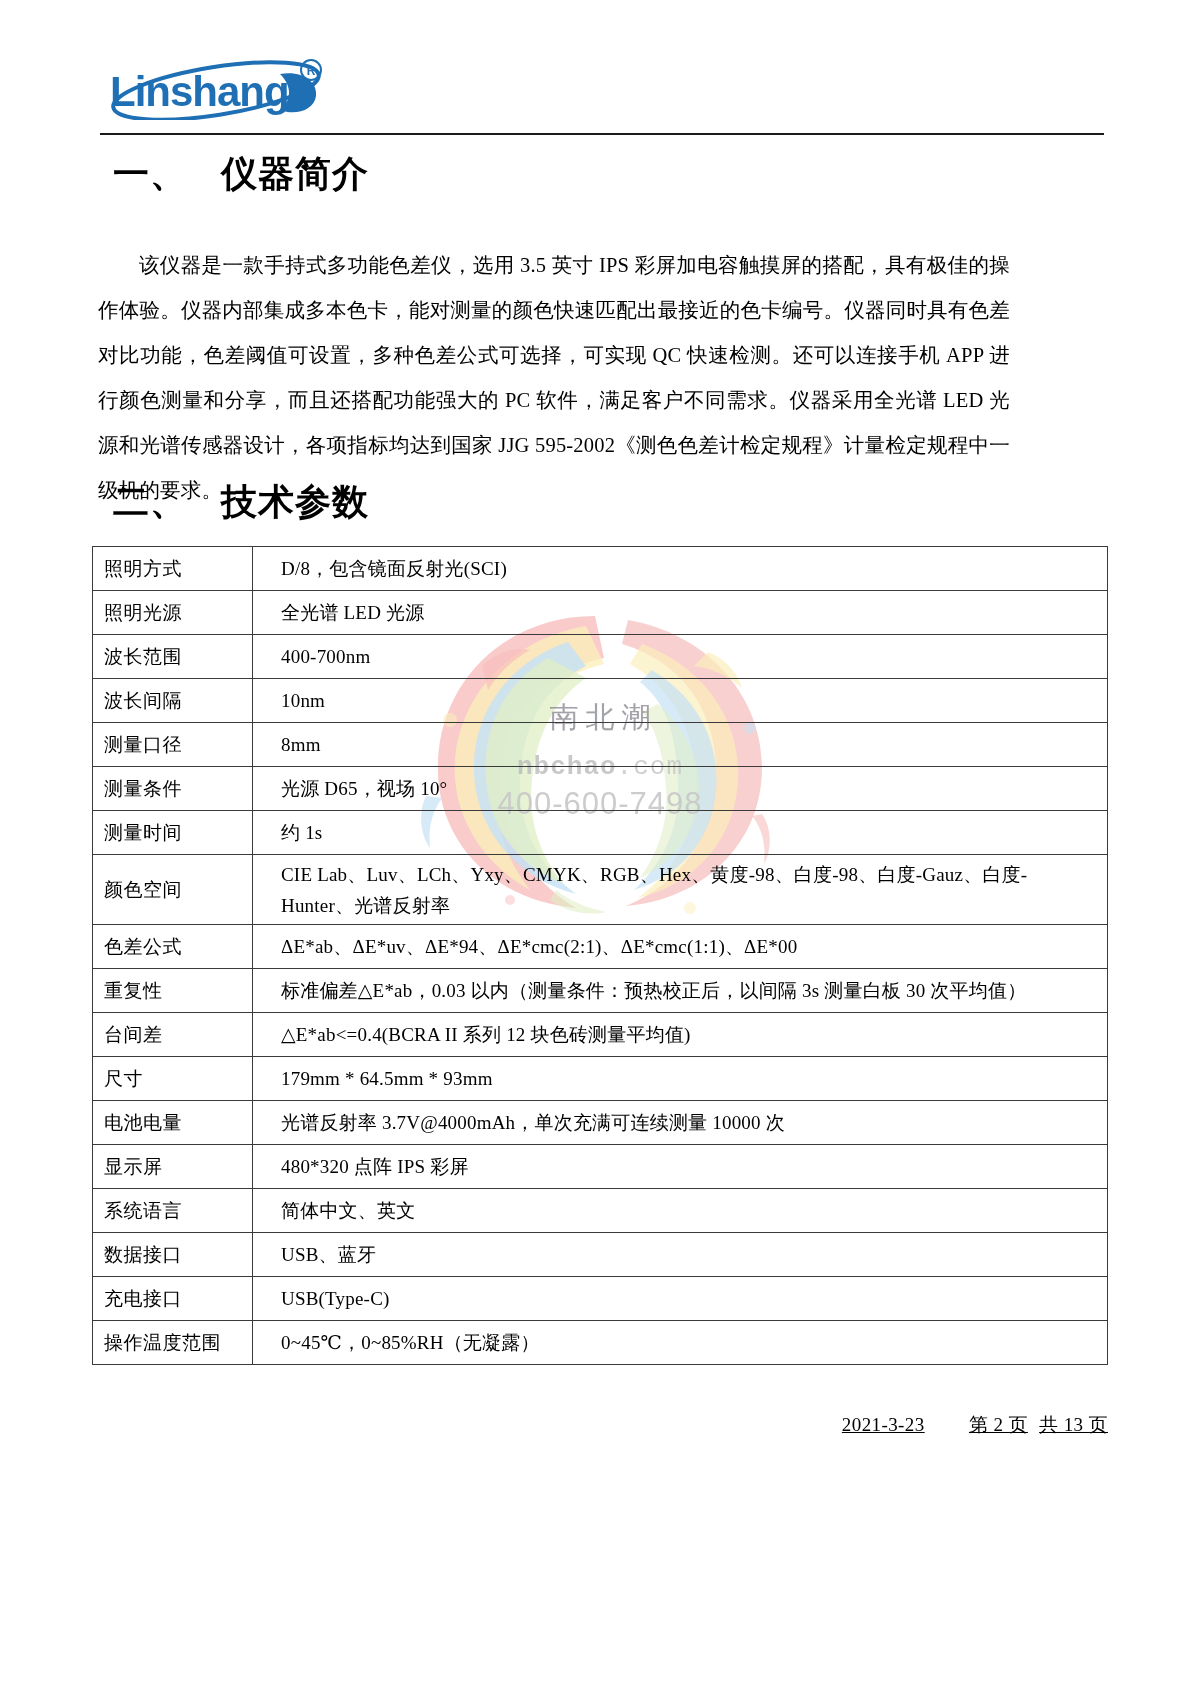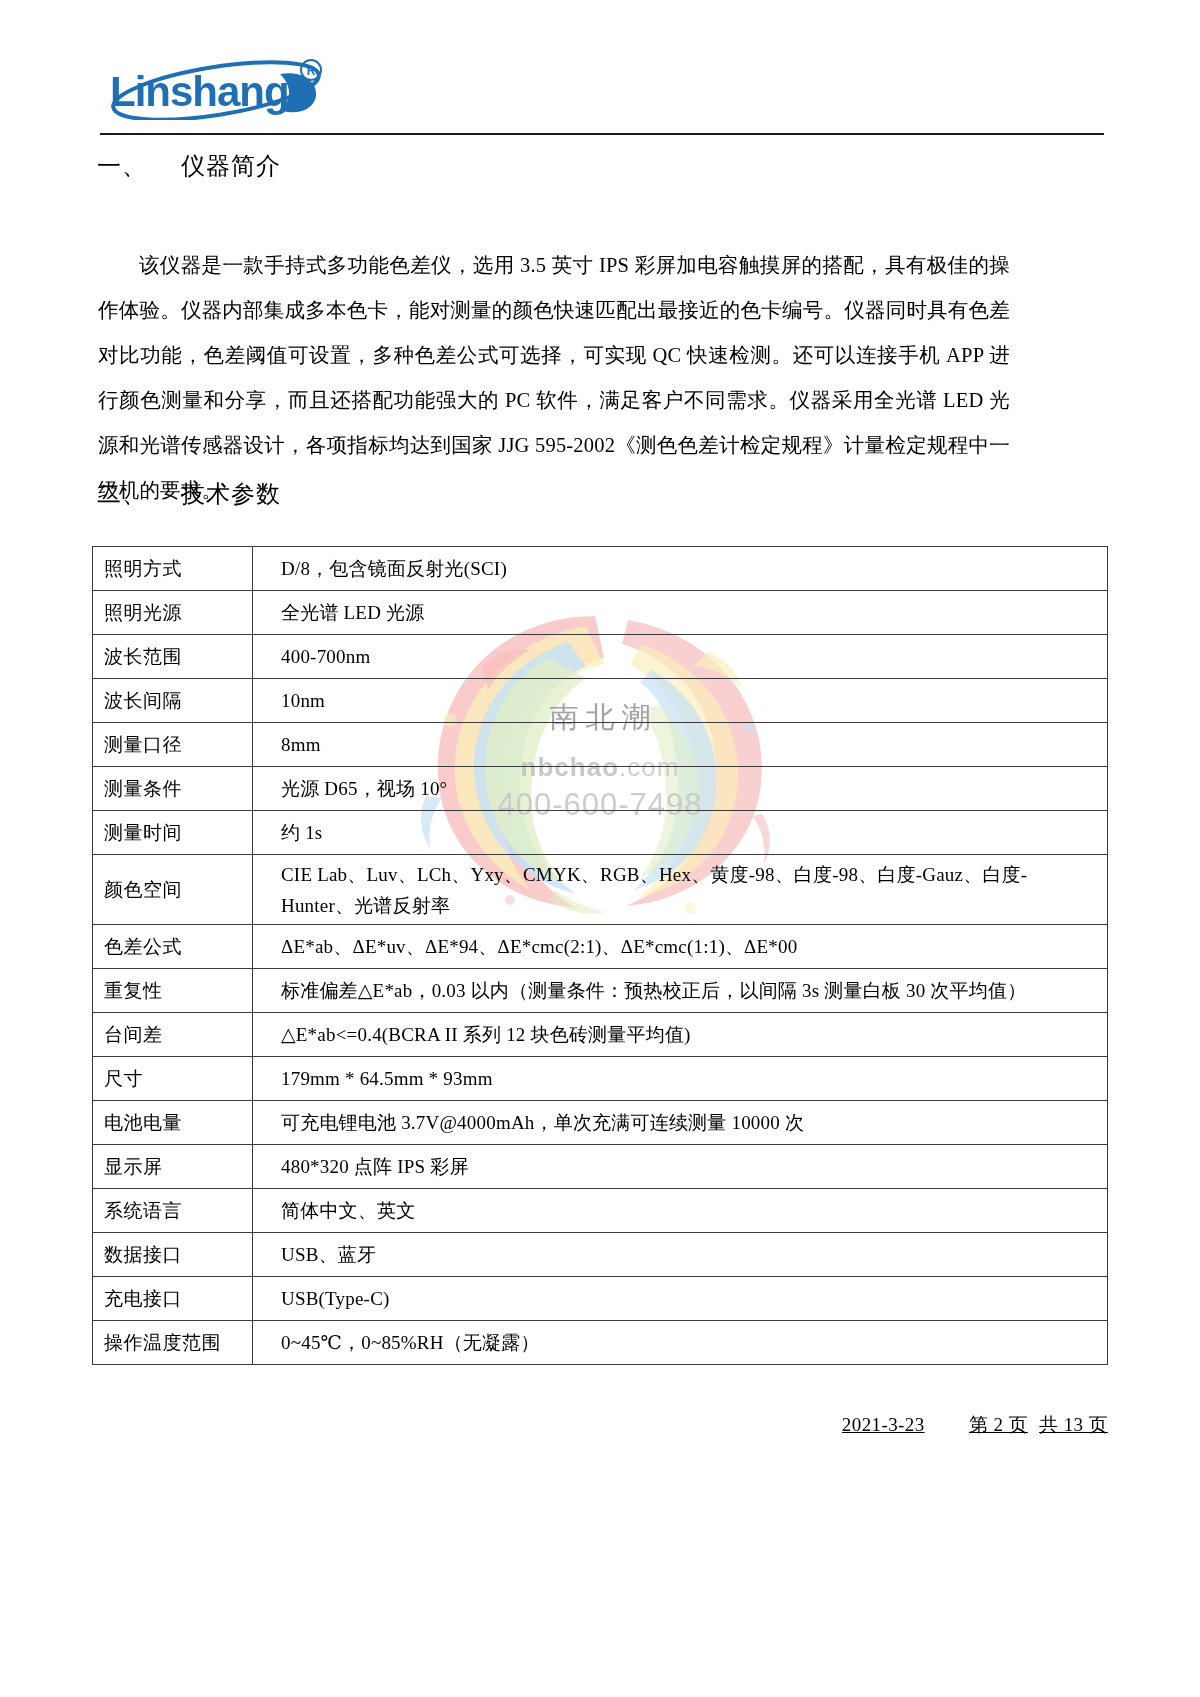--- a/index.html
+++ b/index.html
@@ -42,21 +42,21 @@
     pointer-events: none;
   }
   .wm-cn {
     font-family: "Liberation Serif", serif;
     font-size: 29px; font-weight: 400; letter-spacing: 7px;
     color: #0f172a; opacity: 0.72;
     text-shadow: 0 0 1px rgba(192,57,43,.4);
     margin-left: 7px;
   }
   .wm-site {
-    font-family: Liberation Sans, sans-serif;
+    font-family: Liberation Mono, monospace;
     font-size: 26px; font-weight: 700; letter-spacing: 1px;
     color: #8a8a8a; opacity: .85; margin-top: 14px;
   }
   .wm-site .dom { font-weight: 400; color:#9a9a9a; }
   .wm-tel {
     font-family: "Liberation Sans", sans-serif;
     font-size: 31px; color: #9a9a9a; opacity: .9;
     letter-spacing: 1px; margin-top: 4px;
   }
 
@@ -74,24 +74,24 @@
   .hrule {
     position: absolute;
     left: 100px; top: 133px;
     width: 1004px; height: 0;
     border-top: 2px solid #1a1a1a;
   }
 
   
   .heading {
     position: absolute;
-    left: 97px;
+    left: 113px;
     font-family: "Liberation Serif", "DejaVu Serif", serif;
-    font-weight: 400;
-    font-size: 24px;
+    font-weight: 700;
+    font-size: 36px;
     letter-spacing: 1px;
     white-space: nowrap;
   }
   .heading .num { margin-right: 34px; }
   #h1 { top: 150px; }
   #h2 { top: 478px; }
 
   
   .para {
     position: absolute;
@@ -269,21 +269,21 @@
         <tr>
           <td class="k">台间差</td>
           <td class="v">△E*ab&lt;=0.4(BCRA II 系列 12 块色砖测量平均值)</td>
         </tr>
         <tr>
           <td class="k">尺寸</td>
           <td class="v">179mm * 64.5mm * 93mm</td>
         </tr>
         <tr>
           <td class="k">电池电量</td>
-          <td class="v">可充电锂电池 3.7V@4000mAh，单次充满可连续测量 10000 次</td>
+          <td class="v">光谱反射率 3.7V@4000mAh，单次充满可连续测量 10000 次</td>
         </tr>
         <tr>
           <td class="k">显示屏</td>
           <td class="v">480*320 点阵 IPS 彩屏</td>
         </tr>
         <tr>
           <td class="k">系统语言</td>
           <td class="v">简体中文、英文</td>
         </tr>
         <tr>

